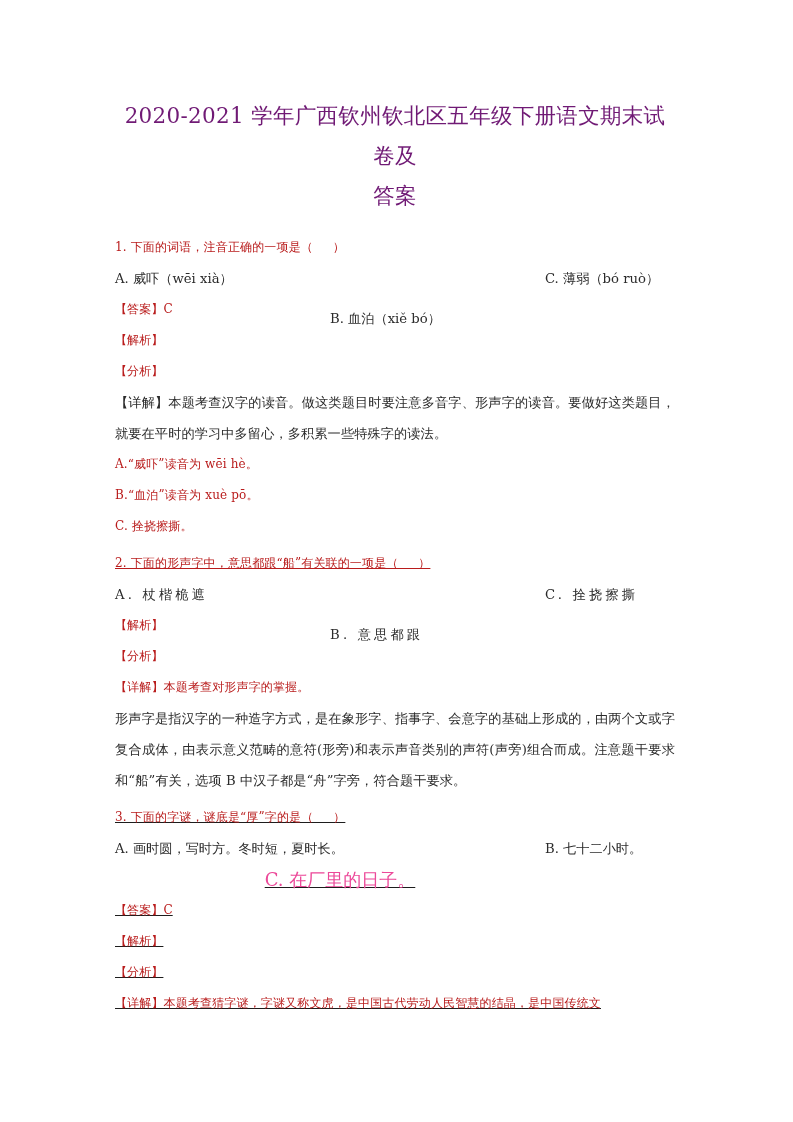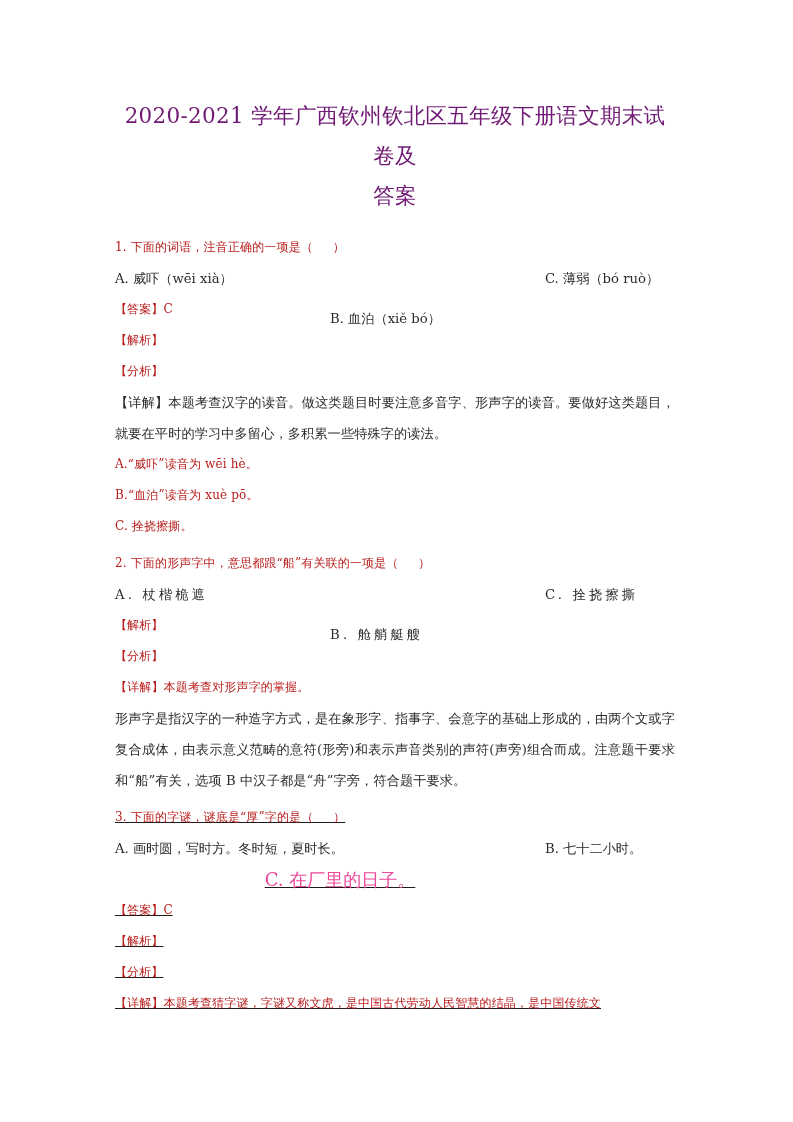--- a/index.html
+++ b/index.html
@@ -110,25 +110,25 @@
     <div class="line tag">【答案】C</div>
     <div class="line tag">【解析】</div>
     <div class="line tag">【分析】</div>
     <div class="para">【详解】本题考查汉字的读音。做这类题目时要注意多音字、形声字的读音。要做好这类题目，就要在平时的学习中多留心，多积累一些特殊字的读法。</div>
     <div class="line">A.“威吓”读音为 wēi hè。</div>
     <div class="line">B.“血泊”读音为 xuè pō。</div>
     <div class="line">C. 拴挠擦撕。</div>
   </div>
 
   <div class="q-block" style="margin-top:6px;">
-    <div class="line stem" style="margin-top:0;">2. 下面的形声字中，意思都跟“船”有关联的一项是（     ）</div>
+    <div class="line stem" style="margin-top:0;text-decoration:underline;">2. 下面的形声字中，意思都跟“船”有关联的一项是（     ）</div>
 
     <div class="opt-row">
       <span class="opt opt-a spaced"><span>A. </span><span>杖楷桅遮</span></span>
-      <span class="opt opt-b spaced"><span>B. </span><span>舱艄艇艘</span></span>
+      <span class="opt opt-b spaced"><span>B. </span><span>意思都跟</span></span>
       <span class="opt opt-c spaced"><span>C. </span><span>拴挠擦撕</span></span>
     </div>
 
     <div class="line tag">【解析】</div>
     <div class="line tag">【分析】</div>
     <div class="line">【详解】本题考查对形声字的掌握。</div>
     <div class="para">形声字是指汉字的一种造字方式，是在象形字、指事字、会意字的基础上形成的，由两个文或字复合成体，由表示意义范畴的意符(形旁)和表示声音类别的声符(声旁)组合而成。注意题干要求和“船”有关，选项 B 中汉子都是“舟”字旁，符合题干要求。</div>
   </div>
 
   <div class="q-block" style="margin-top:6px;text-decoration:underline;">

